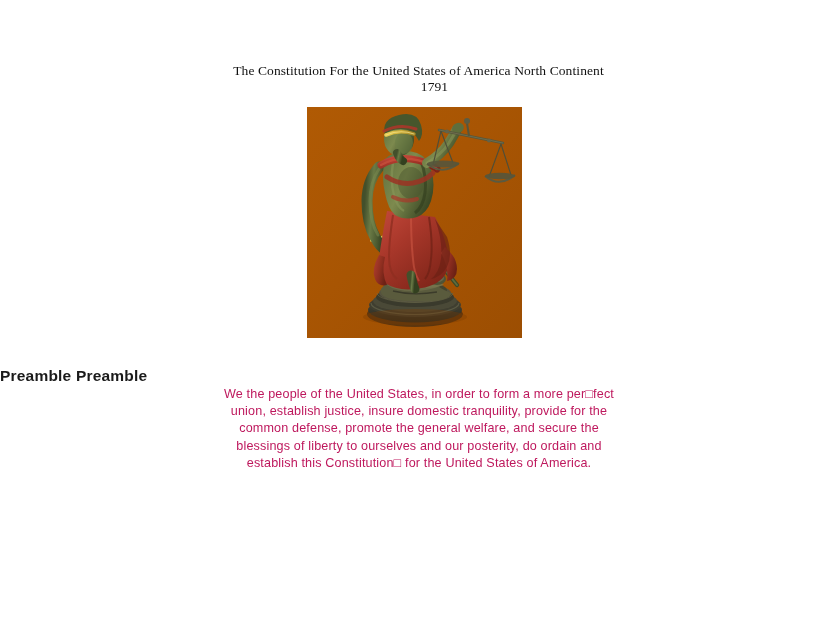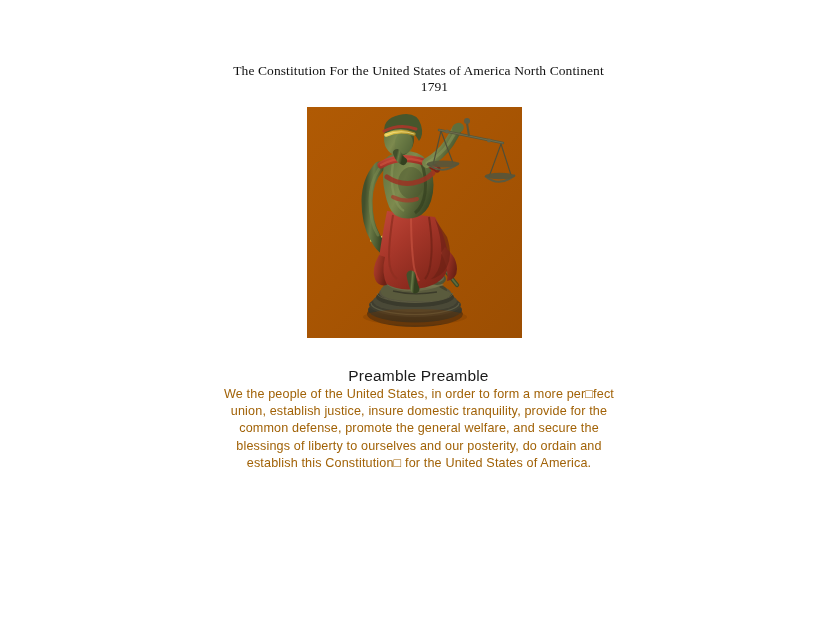--- a/index.html
+++ b/index.html
@@ -55,39 +55,39 @@
     width: 215px;
     height: 231px;
   }
 
   
   .section-heading {
     position: absolute;
     top: 366px;
     left: 0;
     width: 837px;
-    text-align: center;
+    text-align: left;
     font-family: "Liberation Sans", sans-serif;
     font-size: 15.5px;
     line-height: 20px;
-    font-weight: 400;
+    font-weight: 700;
     color: #1a1a1a;
     letter-spacing: 0.2px;
   }
 
   .body-text {
     position: absolute;
     top: 386px;
     left: 223px;
     width: 392px;
     text-align: center;
     font-family: "Liberation Sans", sans-serif;
     font-size: 12.6px;
     line-height: 17.2px;
-    color: #a16207;
+    color: #be185d;
     letter-spacing: 0.15px;
   }
   .body-text p {
     margin: 0;
   }
 </style>
 </head>
 <body>
 
 <div class="page">

